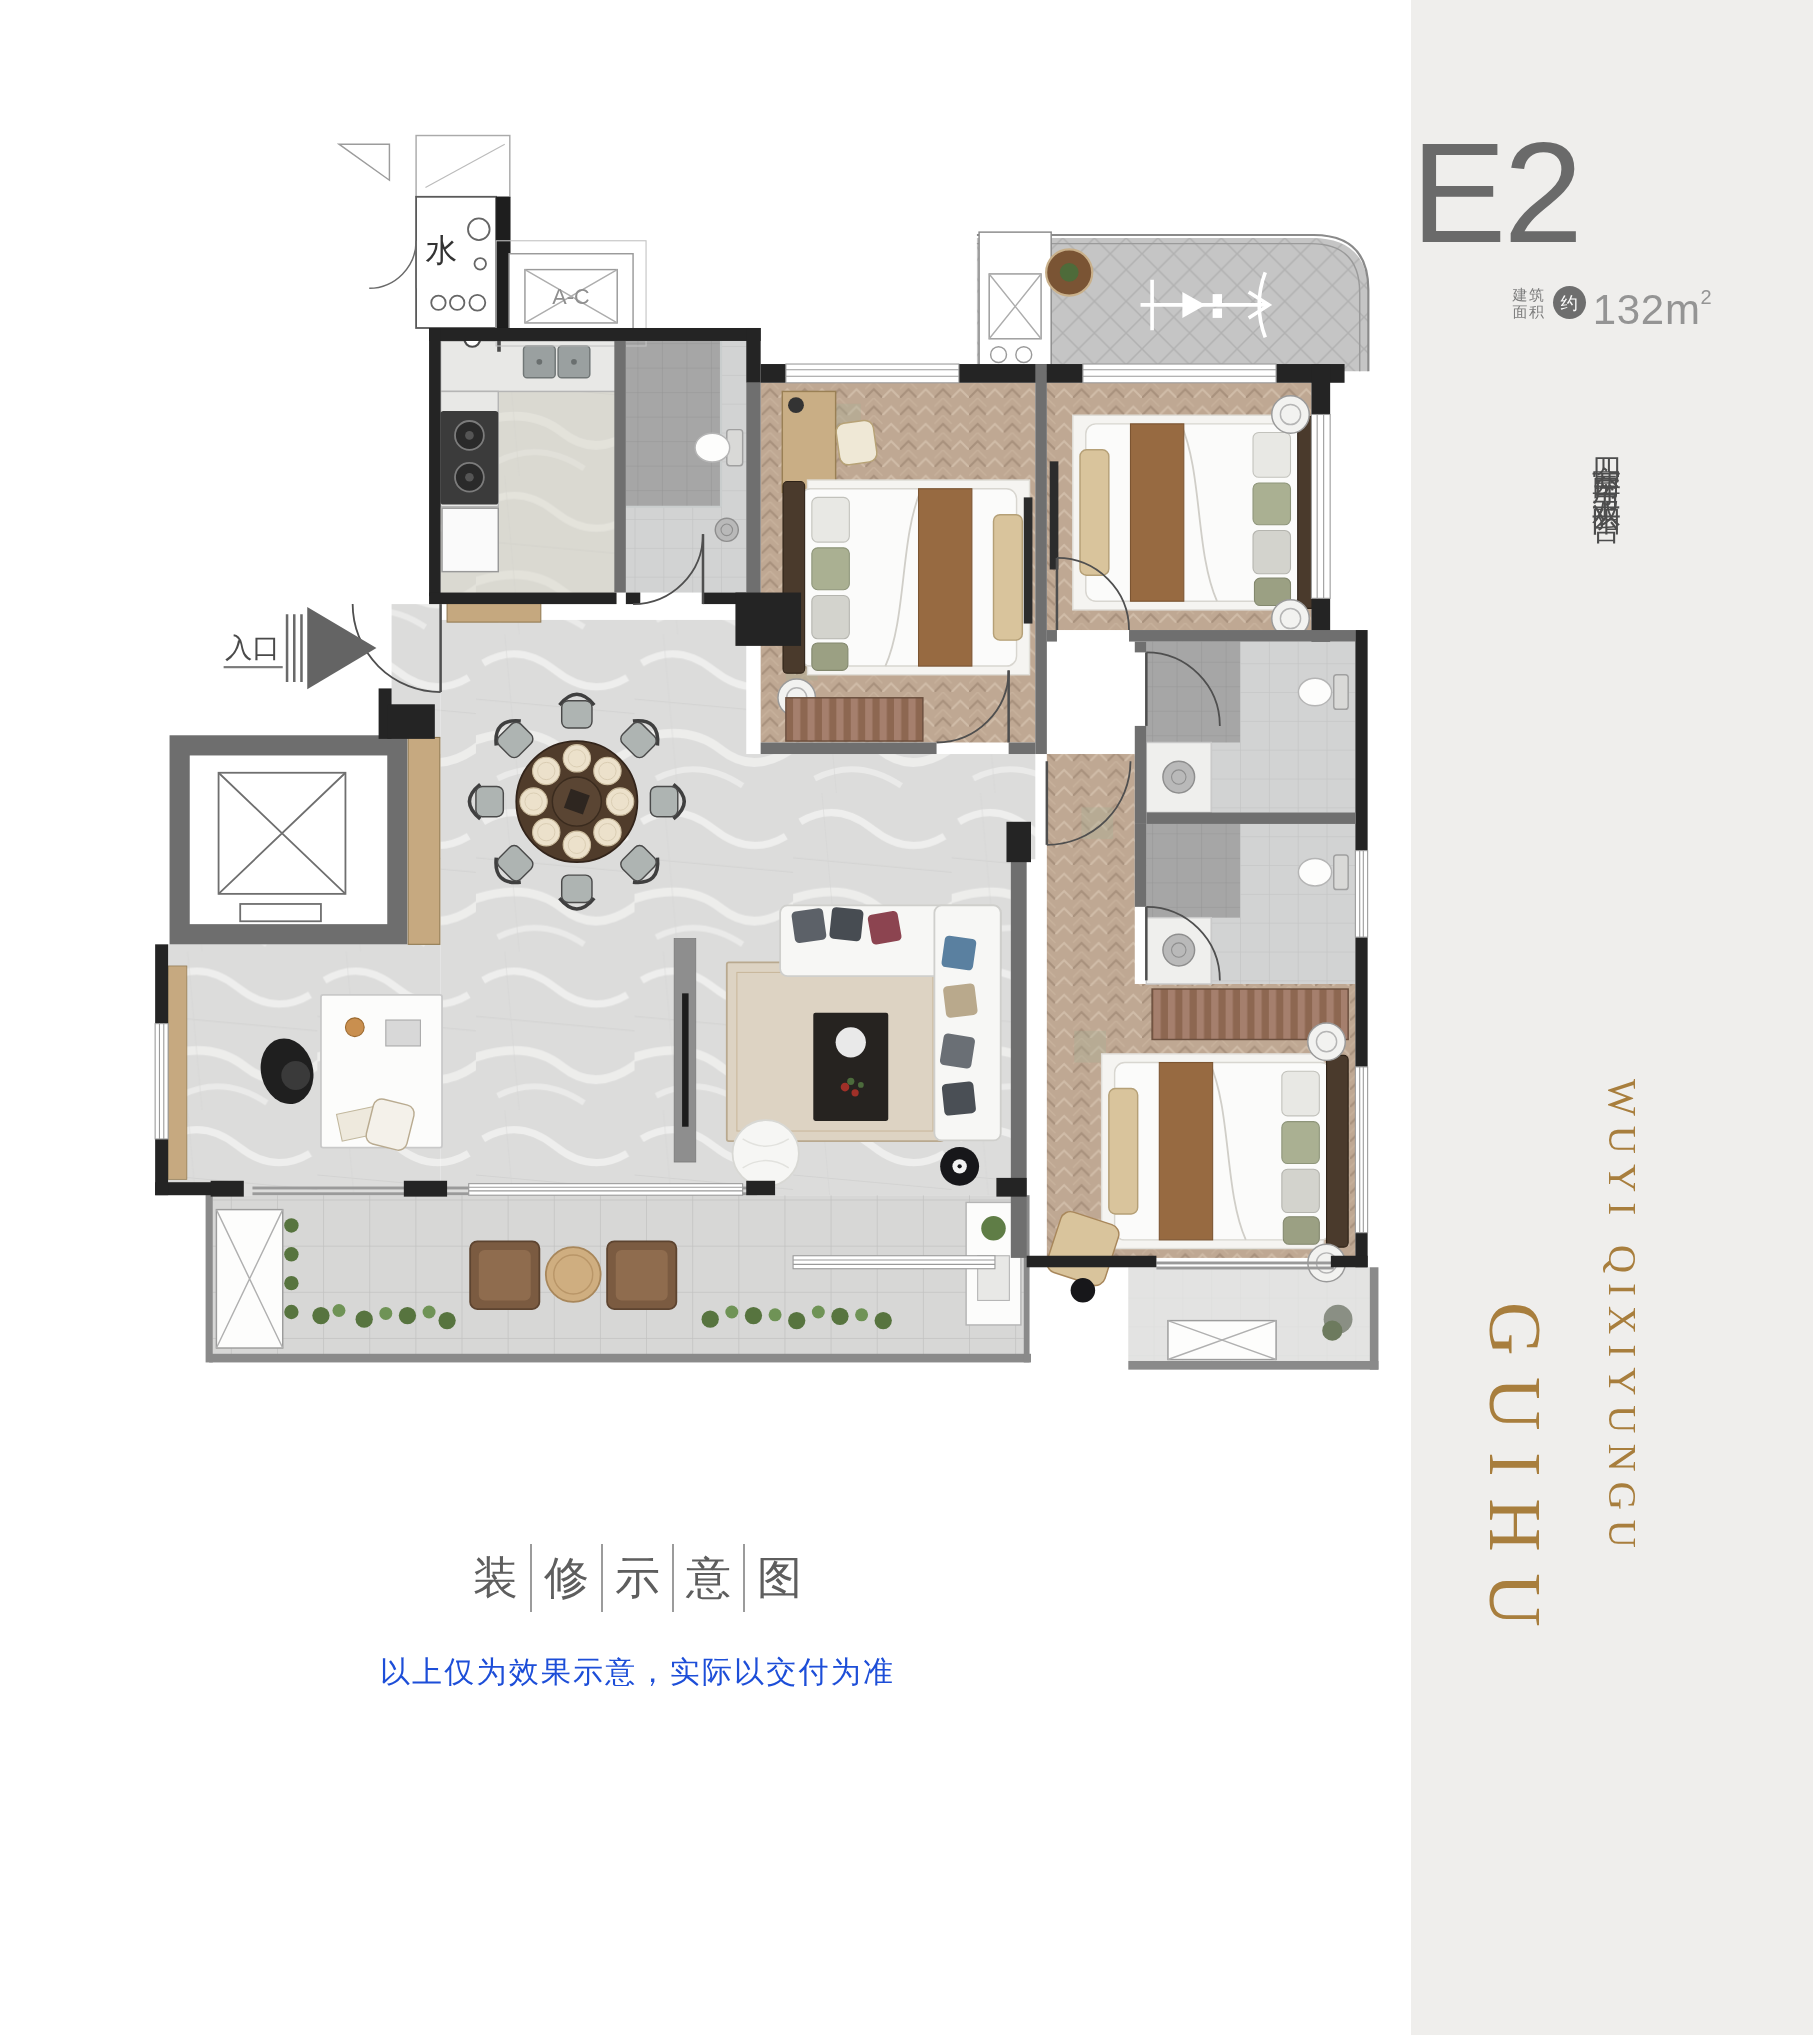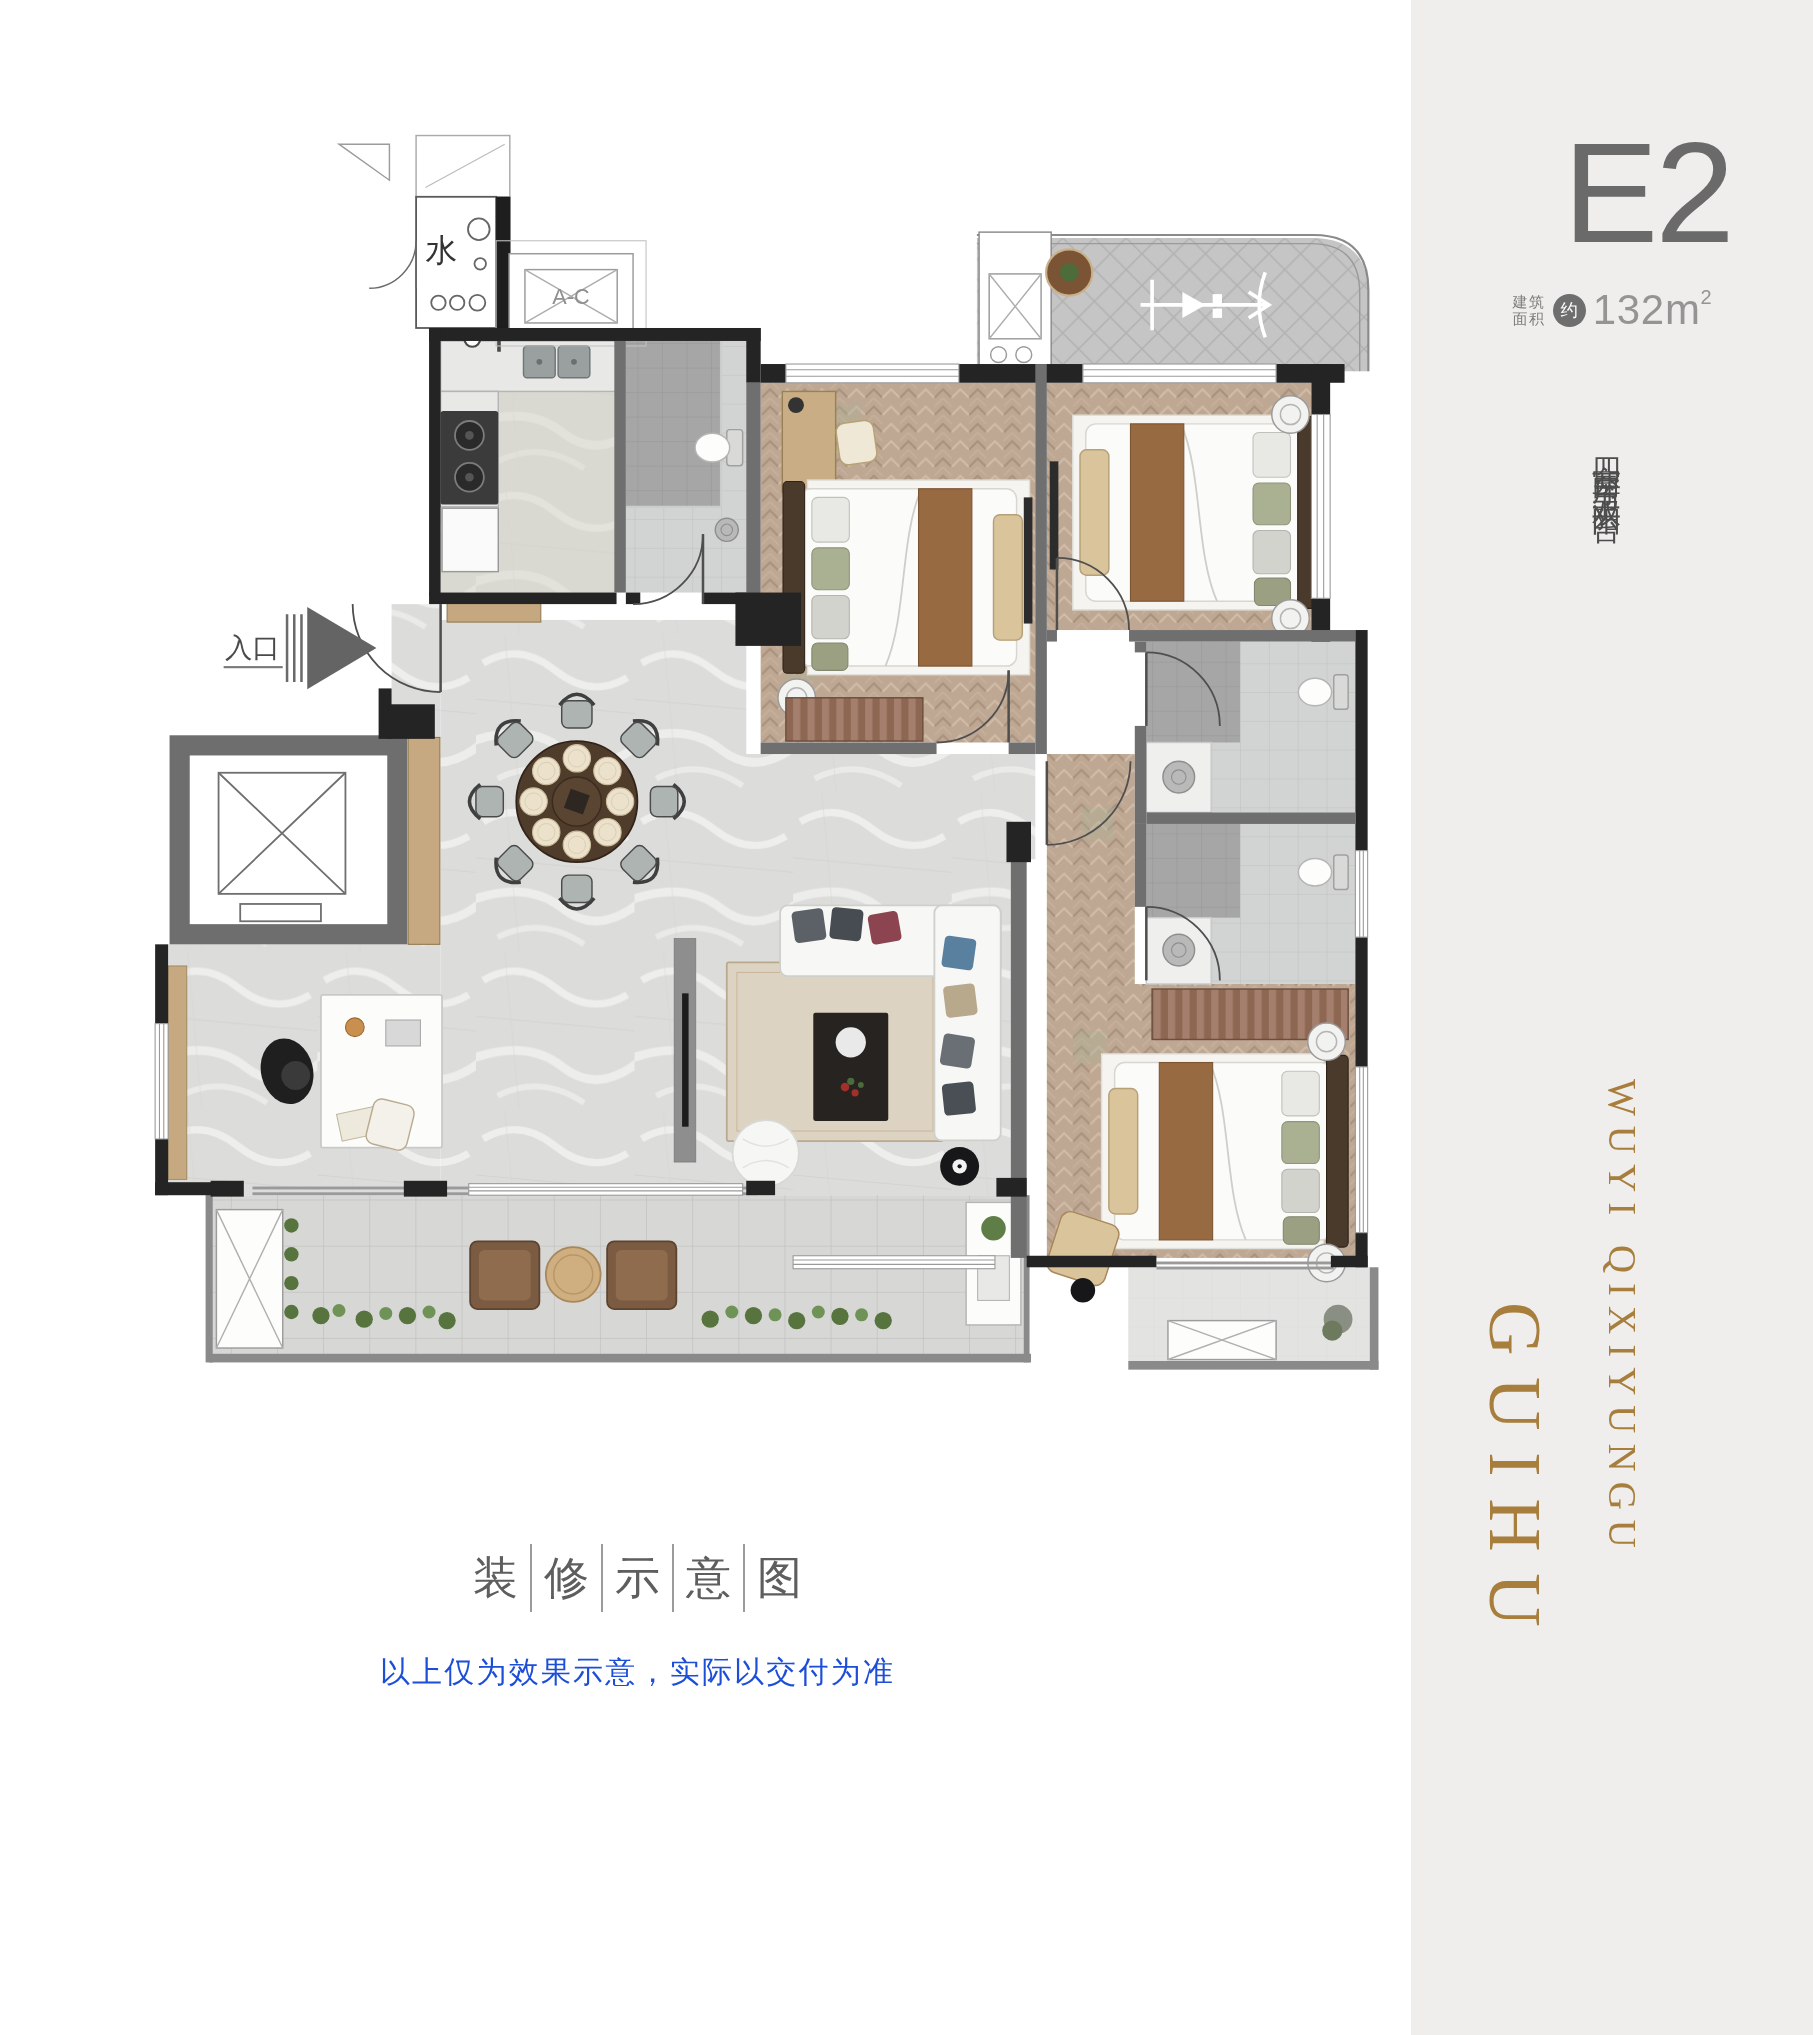--- a/index.html
+++ b/index.html
@@ -1,22 +1,22 @@
 <!DOCTYPE html>
 <html style="font-size:11.5px"><head>
 <meta charset="utf-8">
 <style>
   html,body{margin:0;padding:0;background:#fff;}
   .canvas{position:relative;width:1814px;height:2035px;background:#ffffff;overflow:hidden;
           font-family:"Liberation Sans","DejaVu Sans",sans-serif;}
   
   .sidebar{position:absolute;left:1411px;top:0;width:403px;height:2035px;background:#efeeec;}
   .plan-code{position:absolute;top:121px;left:0;width:100%;padding-right:82px;box-sizing:border-box;
-             text-align:right;font-size:143px;font-weight:500;color:#6a6a6a;letter-spacing:-2.9px;line-height:1;}
-  .area-row{position:absolute;top:286px;left:0;width:100%;display:flex;align-items:center;justify-content:center;gap:7.2px;}
+             text-align:left;font-size:143px;font-weight:500;color:#6a6a6a;letter-spacing:-2.9px;line-height:1;}
+  .area-row{position:absolute;top:286px;left:0;width:100%;display:flex;justify-content:center;gap:7.2px;}
   .area-label{display:flex;flex-direction:column;font-size:15px;line-height:1.15;color:#7d7d7d;letter-spacing:1.4px;}
   .area-circle{width:33px;height:33px;border-radius:50%;background:#6e6e6e;color:#fff;font-size:17.3px;
                display:flex;align-items:center;justify-content:center;flex:0 0 auto;}
   .area-value{font-size:42px;color:#949494;font-weight:300;letter-spacing:0.7px;}
   .area-value sup{font-size:20px;vertical-align:20px;}
   .layout-vertical{position:absolute;top:435px;left:176px;writing-mode:vertical-rl;text-orientation:upright;
                    font-size:29px;font-weight:300;color:#4d4d4d;letter-spacing:7.2px;}
   .brand-small{position:absolute;top:1079px;left:189px;writing-mode:vertical-rl;text-orientation:sideways;
                font-family:"Liberation Serif","DejaVu Serif",serif;font-size:39px;letter-spacing:10px;color:#a87e3d;}
   .brand-large{position:absolute;top:1302px;left:61px;writing-mode:vertical-rl;text-orientation:sideways;

